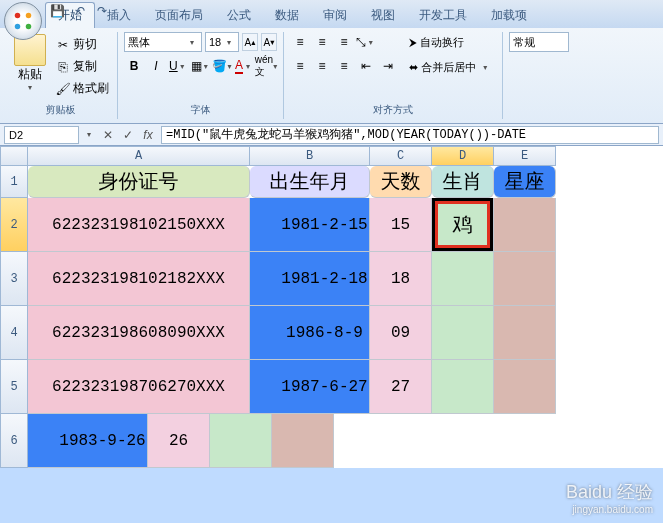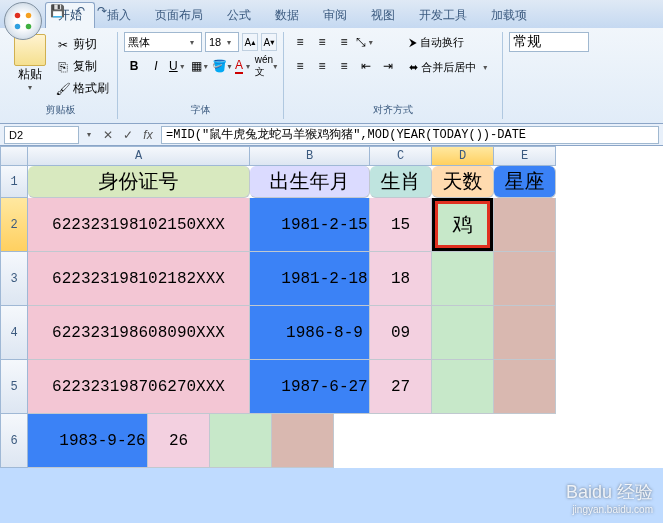--- a/index.html
+++ b/index.html
@@ -25,21 +25,21 @@
 .font-name{width:78px;height:20px;border:1px solid #a0b8d0;background:#fff;padding:0 3px;display:flex;align-items:center;font-size:11px;}
 .font-size{width:34px;height:20px;border:1px solid #a0b8d0;background:#fff;padding:0 3px;display:flex;align-items:center;font-size:11px;}
 .sz-btn{width:16px;height:18px;border:1px solid #c0d0e0;background:#f0f5fb;display:flex;align-items:center;justify-content:center;font-size:10px;}
 .font-bottom{display:flex;gap:2px;}
 .fbtn{width:20px;height:20px;border:1px solid transparent;display:flex;align-items:center;justify-content:center;font-size:12px;cursor:pointer;}
 .align-box{display:flex;flex-direction:column;gap:4px;}
 .align-row{display:flex;gap:2px;}
 .abtn{width:20px;height:20px;display:flex;align-items:center;justify-content:center;cursor:pointer;}
 .wrap-btn{display:flex;align-items:center;gap:3px;padding:2px 4px;border:1px solid transparent;cursor:pointer;font-size:11px;}
 .dd{width:12px;display:inline-flex;align-items:center;justify-content:center;font-size:8px;color:#555;}
-.num-box{width:80px;height:20px;border:1px solid #a0b8d0;background:#fff;padding:0 3px;display:flex;align-items:center;font-size:14px;}
+.num-box{width:60px;height:20px;border:1px solid #a0b8d0;background:#fff;padding:0 3px;display:flex;align-items:center;font-size:11px;}
 .formula-bar{display:flex;height:22px;background:#e8f0fa;border-bottom:1px solid #8ba5c7;align-items:center;}
 .name-box{width:75px;height:18px;border:1px solid #a0b8d0;background:#fff;margin:0 4px;padding:0 4px;display:flex;align-items:center;font-size:11px;}
 .fx-btns{display:flex;gap:2px;padding:0 4px;}
 .fx-btns span{width:18px;height:18px;display:flex;align-items:center;justify-content:center;color:#555;cursor:pointer;}
 .formula-input{flex:1;height:18px;border:1px solid #a0b8d0;background:#fff;margin-right:4px;padding:0 4px;font-family:"Courier New",monospace;font-size:12px;display:flex;align-items:center;overflow:hidden;white-space:nowrap;}
 .grid-area{display:flex;background:#fff;}
 .row-hdrs{display:flex;flex-direction:column;}
 .col-hdrs{display:flex;}
 .corner{width:28px;height:20px;background:linear-gradient(#f5f8fc,#dde6f2);border:1px solid #9fb8d5;}
 .col-h{height:20px;background:linear-gradient(#f5f8fc,#dde6f2);border:1px solid #9fb8d5;border-left:none;display:flex;align-items:center;justify-content:center;font-family:"Courier New",monospace;color:#3b5a7f;}
@@ -240,22 +240,22 @@
       <div class="col-h colA">A</div>
       <div class="col-h colB">B</div>
       <div class="col-h colC">C</div>
       <div class="col-h colD sel">D</div>
       <div class="col-h colE">E</div>
     </div>
     <div class="cells">
       <div class="data-row r1">
         <div class="cell hdr colA bgA1">身份证号</div>
         <div class="cell hdr colB bgB1">出生年月</div>
+        <div class="cell hdr colC bgC1">天数</div>
         <div class="cell hdr colD bgD1">生肖</div>
-        <div class="cell hdr colC bgC1">天数</div>
         <div class="cell hdr colE bgE1">星座</div>
       </div>
       <div class="data-row r2">
         <div class="cell colA bgA">622323198102150XXX</div>
         <div class="cell colB bgB">1981-2-15</div>
         <div class="cell colC bgC">15</div>
         <div class="cell colD bgD active-cell">
             <span style="font-family:SimSun;font-size:20px">鸡</span>
           </div>
         <div class="cell colE bgE"></div>

